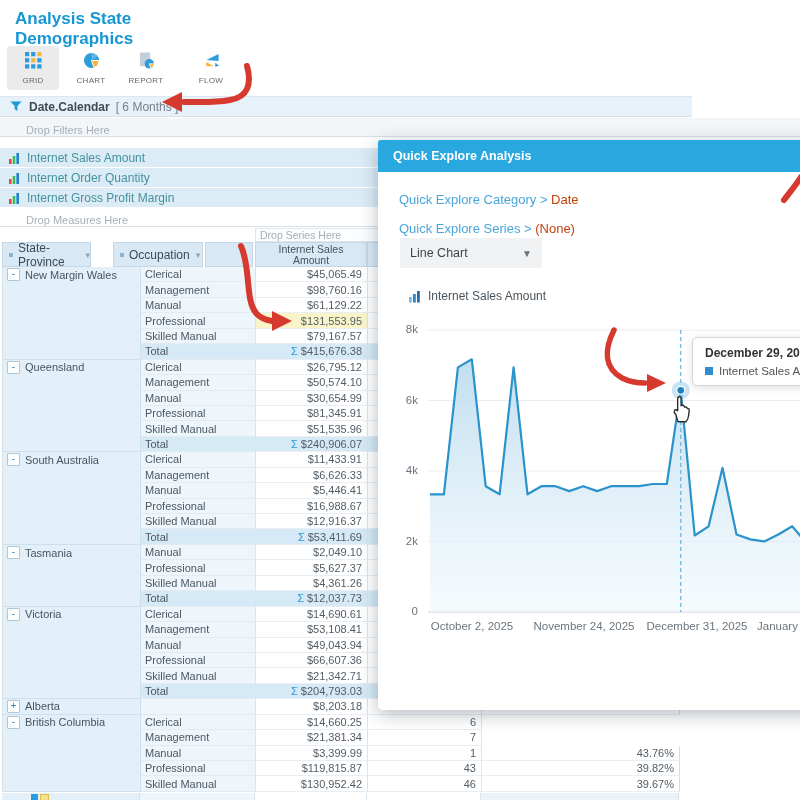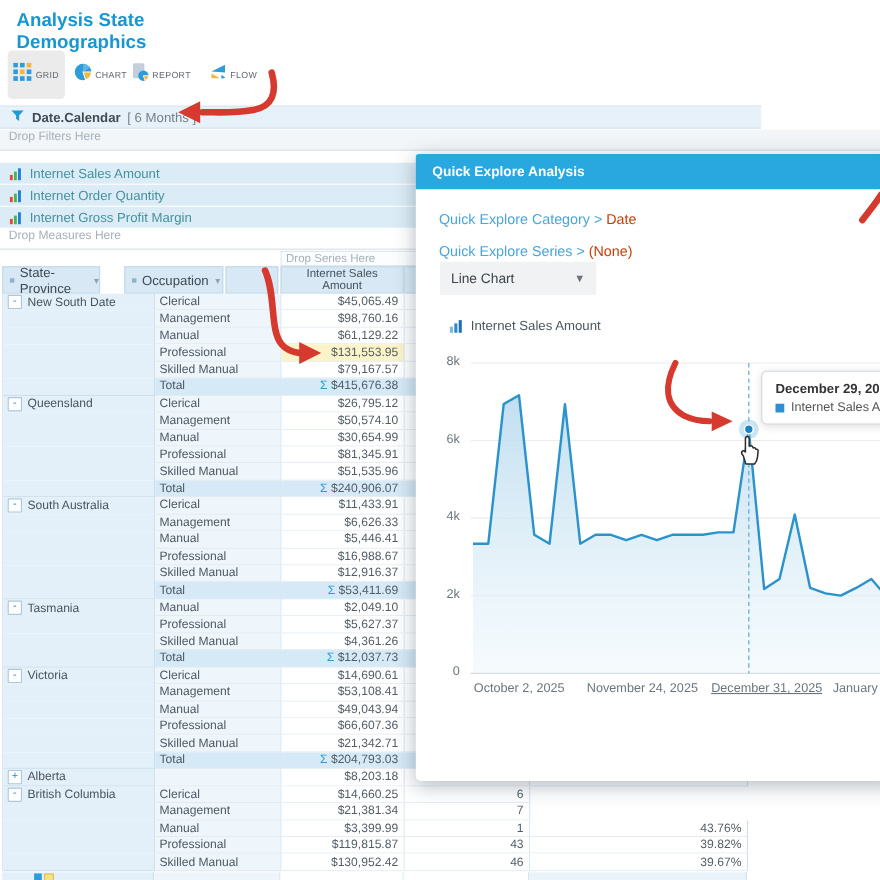--- a/index.html
+++ b/index.html
@@ -1,30 +1,30 @@
 <!DOCTYPE html>
 <html><head>
 <meta charset="utf-8">
 <style>
   html,body{margin:0;padding:0;}
   body{width:800px;height:800px;overflow:hidden;position:relative;background:#fff;
        font-family:"Liberation Sans",sans-serif;}
   .abs{position:absolute;}
   #page-title{left:15px;top:9px;font-size:17px;font-weight:700;color:#1697d3;}
   
-  .tbtn{top:46px;width:52px;height:44px;display:flex;flex-direction:row;align-items:center;
+  .tbtn{top:46px;width:52px;height:44px;display:flex;flex-direction:column;align-items:center;
         justify-content:center;gap:3px;border-radius:4px;cursor:default;}
   .tbtn.sel{background:#ebebeb;}
   .tbtn .lbl{font-size:8px;color:#62686e;letter-spacing:.3px;}
   
   #filter-bar{left:0;top:96px;width:692px;height:21px;background:#e7f1f9;border-top:1px solid #dae7f0;
       border-bottom:1px solid #d4e2ec;display:flex;align-items:center;padding-left:10px;box-sizing:border-box;}
   #filter-field{font-size:12px;font-weight:700;color:#3f4b55;margin-left:7px;}
   #filter-value{font-size:12px;color:#75808a;margin-left:6px;}
-  .droprow{display:flex;align-items:flex-start;padding-left:8px;box-sizing:border-box;
+  .droprow{display:flex;align-items:flex-end;padding-left:26px;box-sizing:border-box;
       color:#a6b0b8;font-size:11px;}
   #drop-filters{left:0;top:118px;width:800px;height:19px;background:#f3f6f8;border-bottom:1px solid #d9dfe4;}
   #drop-measures{left:0;top:208px;width:800px;height:19px;background:#fff;border-bottom:1px solid #d9dfe4;}
   
   .measure{left:0;width:800px;height:19px;background:#dcecf6;display:flex;align-items:center;
       padding-left:8px;box-sizing:border-box;gap:7px;}
   .measure span{font-size:12px;color:#44929e;}
   
   #drop-series{left:255px;top:228px;width:424px;height:14px;background:#fbfdfe;border:1px solid #dde7ee;
       display:flex;align-items:center;padding-left:4px;color:#a6b0b8;font-size:10.5px;box-sizing:border-box;}
@@ -189,21 +189,21 @@
   <div class="abs vhead" style="left:255px;width:112px;">
     <span style="width:90px;">Internet Sales Amount</span>
   </div>
   <div class="abs vhead" style="left:367px;width:114px;"></div>
   <div class="abs vhead" style="left:481px;width:198px;"></div>
 
   <div id="grid-rows" class="abs">
       <div class="grow">
         <div class="cs">
           <span class="exp">-</span>
-          <span>New South Date</span>
+          <span>New Margin Wales</span>
         </div>
         <div class="co">Clerical</div>
         <div class="cv">$45,065.49</div>
         <div class="cq"></div>
         <div class="cp"></div>
       </div>
       <div class="grow">
         <div class="cs"></div>
         <div class="co">Management</div>
         <div class="cv">$98,760.16</div>
@@ -505,21 +505,21 @@
       <circle cx="680.74" cy="390.27750000000003" r="4" fill="#1f83bf" stroke="#fff" stroke-width="1.3"></circle>
     </svg>
   <div id="ticks">
       <div class="ytick" style="top: 323px;">8k</div>
       <div class="ytick" style="top: 393.5px;">6k</div>
       <div class="ytick" style="top: 464px; text-align: right;">4k</div>
       <div class="ytick" style="top: 534.5px;">2k</div>
       <div class="ytick" style="top: 605px;">0</div>
       <div class="xtick" style="left: 472px; transform: translateX(-50%);">October 2, 2025</div>
       <div class="xtick" style="left: 584px; transform: translateX(-50%);">November 24, 2025</div>
-      <div class="xtick" style="left: 697px; transform: translateX(-50%); text-decoration: underline;">December 31, 2025</div>
+      <div class="xtick" style="left: 697px; transform: translateX(-50%);">December 31, 2025</div>
       <div class="xtick" style="left: 757px;">January 1</div>
     </div>
 
   <div id="tooltip">
     <div class="tt">December 29, 2025</div>
     <div class="tr">
         <span class="sq"></span>
       <span>Internet Sales Amount</span>
       </div>
   </div>

